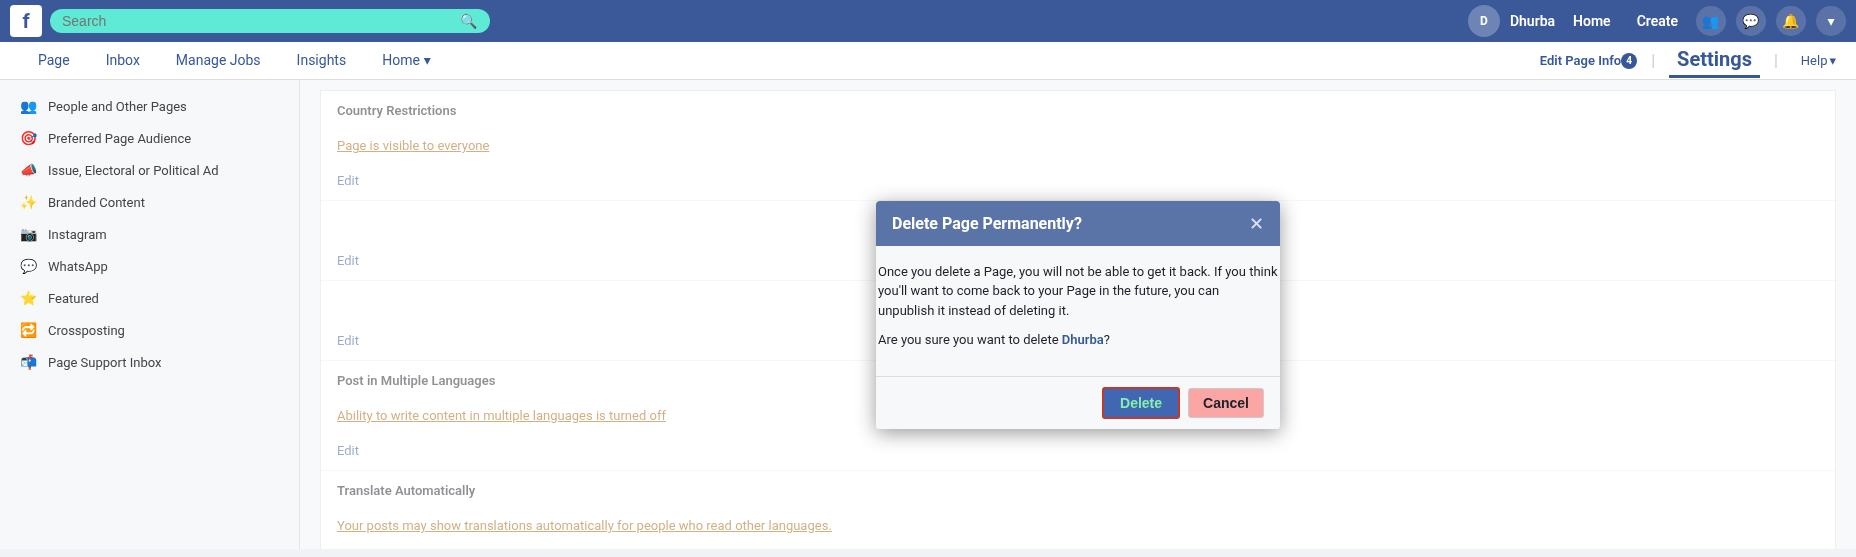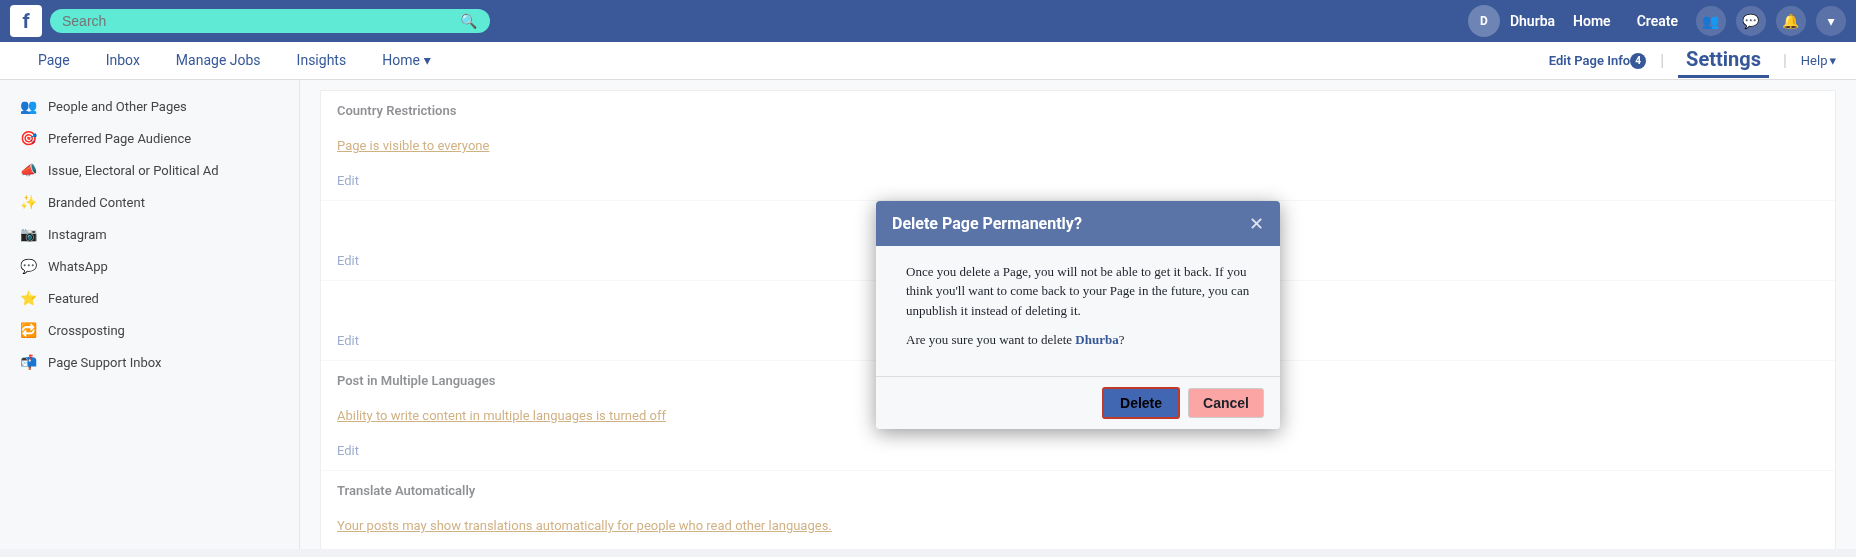--- a/index.html
+++ b/index.html
@@ -164,20 +164,21 @@
       padding: 4px 8px;
       border-bottom: 3px solid #365899;
     }
     .help-btn {
       font-size: 13px;
       color: #365899;
       cursor: pointer;
       display: flex;
       align-items: center;
       gap: 2px;
+      margin-left: 9px;
     }
 
     
     .main-content {
       display: flex;
       height: calc(557px - 42px - 46px);
       position: relative;
     }
 
     
@@ -275,23 +276,22 @@
       font-size: 16px;
       font-weight: bold;
     }
     .modal-close {
       color: #fff;
       font-size: 18px;
       cursor: pointer;
       opacity: 0.8;
     }
     .modal-body {
-      padding: 16px 30px;
+      padding: 16px 2px;
       background: #f7f8fa;
-      font-family: Liberation Serif, serif;
     }
     .modal-body p {
       font-size: 13px;
       color: #1d2129;
       line-height: 1.5;
       margin-bottom: 10px;
     }
     .modal-body .page-link {
       color: #365899;
       font-weight: 600;
@@ -300,21 +300,21 @@
       padding: 10px 16px;
       display: flex;
       align-items: center;
       justify-content: flex-end;
       gap: 8px;
       background: #f7f8fa;
       border-top: 1px solid #ddd;
     }
     .btn-delete {
       background: #4267b2;
-      color: #000000;
+      color: #86efac;
       border: 2px solid #c0392b;
       border-radius: 3px;
       padding: 6px 16px;
       font-size: 14px;
       font-weight: 600;
       cursor: pointer;
     }
     .btn-cancel {
       background: #fca5a5;
       color: #1d2129;

